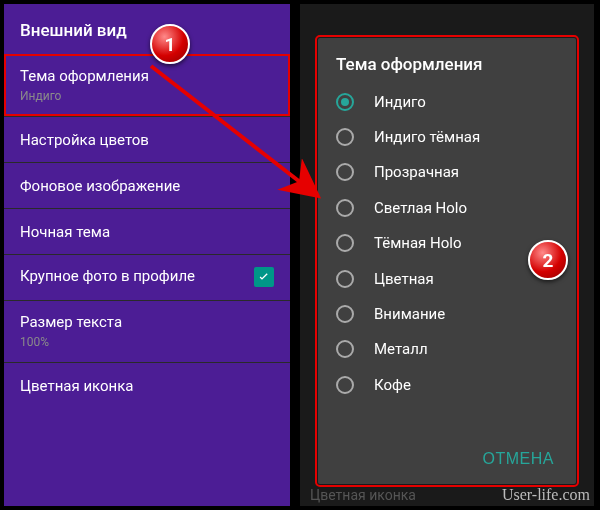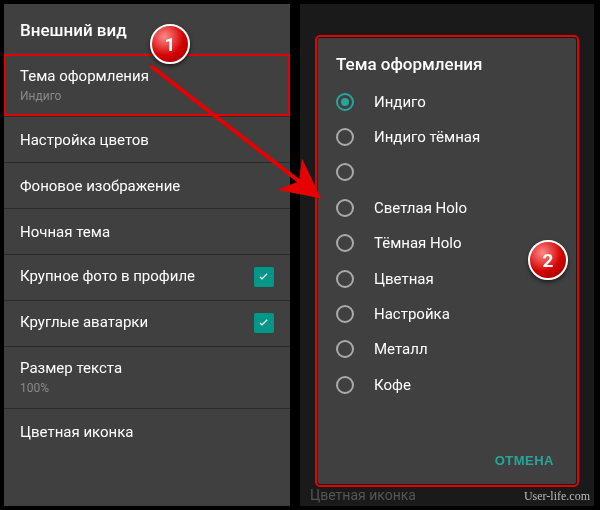--- a/index.html
+++ b/index.html
@@ -11,21 +11,21 @@
     overflow: hidden;
   }
   .panel {
     position: absolute;
     background: #1a1a1a;
     color: #fff;
   }
   .panel-left {
     left: 4px; top: 4px;
     width: 286px; height: 502px;
-    background: #404040;
+    background: #4c1d95;
   }
   .panel-right {
     left: 300px; top: 4px;
     width: 294px; height: 502px;
     background: #1a1a1a;
   }
   .header {
     padding: 16px 16px 14px;
     font-size: 17px;
     font-weight: 500;
@@ -119,22 +119,22 @@
     font-size: 15px;
     color: #fff;
   }
   .dialog-actions {
     display: flex;
     justify-content: flex-end;
     padding: 8px 12px;
   }
   .btn-cancel {
     color: #26a69a;
-    font-size: 13px;
-    font-weight: 700;
+    font-size: 16px;
+    font-weight: 400;
     letter-spacing: 0.5px;
     padding: 8px 10px;
     background: none;
     border: none;
     cursor: pointer;
   }
   .faded-row {
     position: absolute;
     left: 10px;
     color: #555;
@@ -153,21 +153,21 @@
     display: flex;
     align-items: center;
     justify-content: center;
     box-shadow: 0 2px 4px rgba(0,0,0,0.6);
     z-index: 20;
   }
   .watermark {
     position: absolute;
     right: 10px; bottom: 6px;
     color: #bbb;
-    font-size: 12px;
+    font-size: 16px;
     font-family: Georgia, serif;
     z-index: 30;
   }
   svg.arrow {
     position: absolute;
     z-index: 15;
     pointer-events: none;
   }
 </style>
 </head>
@@ -195,28 +195,20 @@
 
   <div class="setting-item with-check">
     <div class="setting-title">Крупное фото в профиле</div>
     <div class="checkbox">
       <svg viewBox="0 0 24 24">
           <path fill="#fff" d="M9 16.2l-3.5-3.5 1.4-1.4L9 13.4l7.1-7.1 1.4 1.4z"></path>
         </svg>
     </div>
   </div>
 
-  <div class="setting-item with-check">
-    <div class="setting-title">Круглые аватарки</div>
-    <div class="checkbox">
-      <svg viewBox="0 0 24 24">
-          <path fill="#fff" d="M9 16.2l-3.5-3.5 1.4-1.4L9 13.4l7.1-7.1 1.4 1.4z"></path>
-        </svg>
-    </div>
-  </div>
 
   <div class="setting-item">
     <div class="setting-title">Размер текста</div>
     <div class="setting-sub">100%</div>
   </div>
 
   <div class="setting-item">
     <div class="setting-title">Цветная иконка</div>
   </div>
 </div>
@@ -230,36 +222,37 @@
         <div class="radio-item">
           <div class="radio selected"></div>
           <div class="radio-label">Индиго</div>
         </div>
         <div class="radio-item">
           <div class="radio"></div>
           <div class="radio-label">Индиго тёмная</div>
         </div>
         <div class="radio-item">
           <div class="radio"></div>
+          <div class="radio-label">Прозрачная</div>
         </div>
         <div class="radio-item">
           <div class="radio"></div>
           <div class="radio-label">Светлая Holo</div>
         </div>
         <div class="radio-item">
           <div class="radio"></div>
           <div class="radio-label">Тёмная Holo</div>
         </div>
         <div class="radio-item">
           <div class="radio"></div>
           <div class="radio-label">Цветная</div>
         </div>
         <div class="radio-item">
           <div class="radio"></div>
-          <div class="radio-label">Настройка</div>
+          <div class="radio-label">Внимание</div>
         </div>
         <div class="radio-item">
           <div class="radio"></div>
           <div class="radio-label">Металл</div>
         </div>
         <div class="radio-item">
           <div class="radio"></div>
           <div class="radio-label">Кофе</div>
         </div>
       </div>

